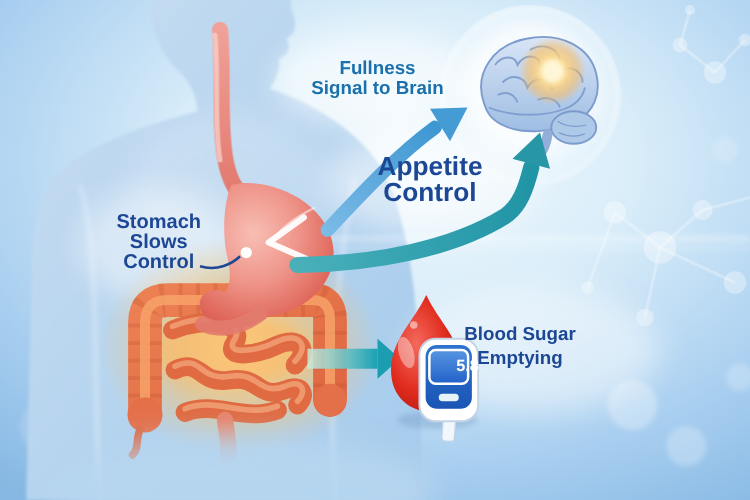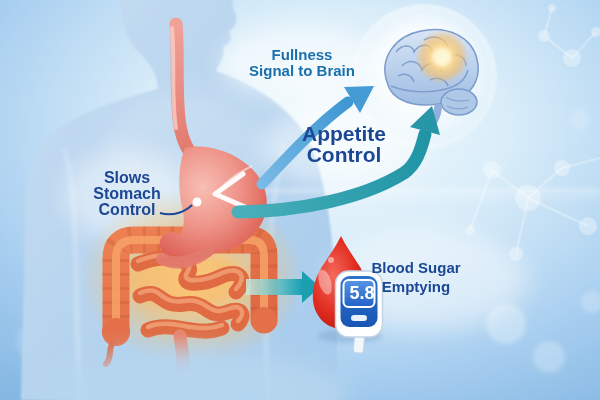--- a/index.html
+++ b/index.html
@@ -12,21 +12,21 @@
     position:absolute;font-weight:bold;text-align:center;
     -webkit-font-smoothing:antialiased;pointer-events:none;
   }
   .lbl div{white-space:nowrap;}
   .lbl-fullness{left:222px;top:47px;width:160px;font-size:15px;line-height:16px;color:var(--signal-blue,#1a70ac);}
   .lbl-appetite{left:264px;top:123px;width:160px;font-size:21px;line-height:21px;color:var(--navy,#1c4795);}
   .lbl-slows{left:57px;top:170px;width:140px;font-size:16px;line-height:16px;color:var(--navy,#1c4795);}
   .lbl-glp1{left:108px;top:270px;width:140px;font-size:25px;line-height:26px;color:var(--glp1-text,#ffffff);
             text-shadow:0 1px 3px rgba(170,60,0,.5);letter-spacing:.5px;}
   .lbl-bloodsugar{left:336px;top:258px;width:160px;font-size:15px;line-height:19px;color:var(--navy,#1c4795);}
-  .lbl-meter{left:336px;top:286px;width:52px;font-size:18px;line-height:14px;color:var(--meter-value-text,#ffffff);}
+  .lbl-meter{left:348px;top:286px;width:52px;font-size:13px;line-height:14px;color:var(--meter-value-text,#ffffff);}
 </style>
 </head>
 <body>
 
 <div class="stage">
 
 <svg width="600" height="400" viewBox="0 0 600 400">
   <defs>
     <radialGradient id="bgGrad" cx="55%" cy="32%" r="85%">
       <stop offset="0%" stop-color="#f2fafe"></stop>
@@ -298,22 +298,22 @@
   <div>Appetite</div>
   <div>Control</div>
 </div>
 
 <div class="lbl lbl-fullness">
   <div>Fullness</div>
   <div>Signal to Brain</div>
 </div>
 
 <div class="lbl lbl-slows">
+  <div>Stomach</div>
   <div>Slows</div>
-  <div>Stomach</div>
   <div>Control</div>
 </div>
 
 
 <div class="lbl lbl-bloodsugar">
   <div>Blood Sugar</div>
   <div>Emptying</div>
 </div>
 
 <div class="lbl lbl-meter">5.8</div>

